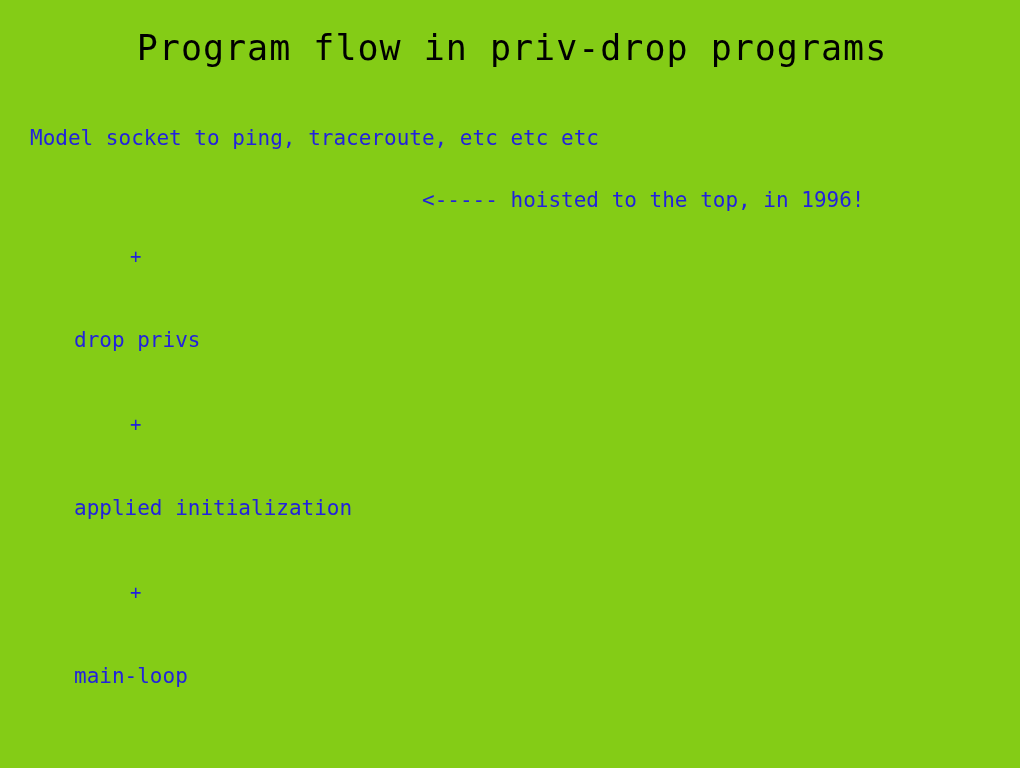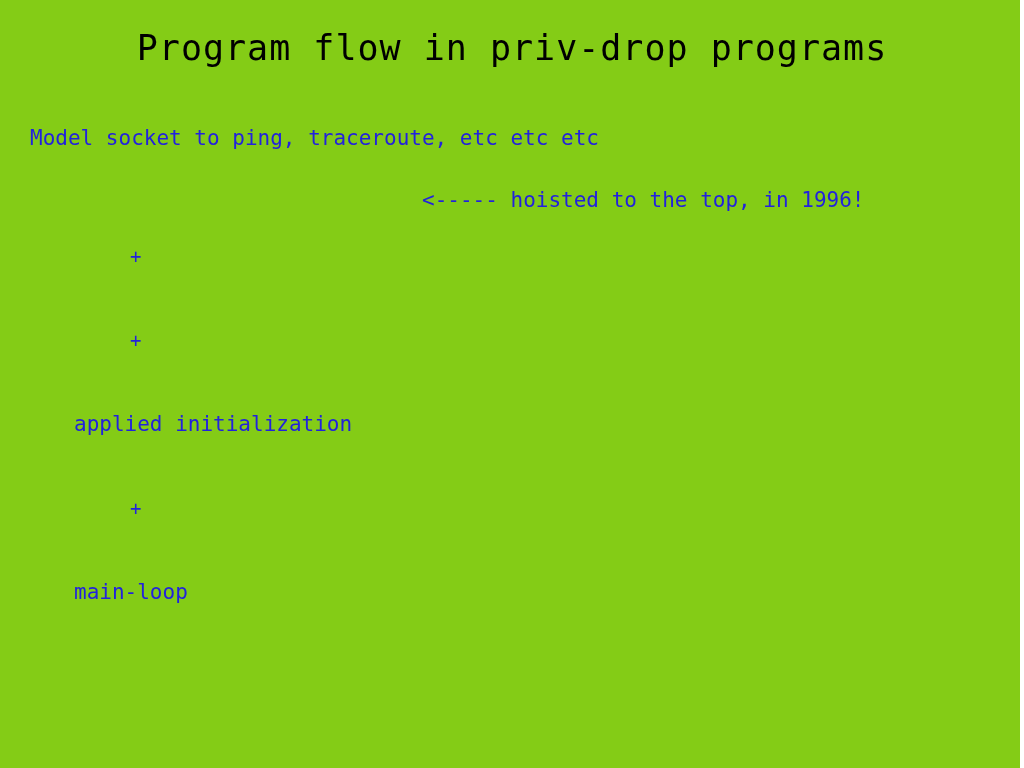--- a/index.html
+++ b/index.html
@@ -73,20 +73,21 @@
 <body>
 
 <div class="slide">
 
   <div class="slide-title">Program flow in priv-drop programs</div>
 
   <div class="intro-line">Model socket to ping, traceroute, etc etc etc</div>
 
   <div class="flow">
     <div class="flow-plus">+</div>
+    <div class="flow-step">drop privs</div>
     <div class="flow-plus">+</div>
     <div class="flow-step">applied initialization</div>
     <div class="flow-plus">+</div>
     <div class="flow-step">main-loop</div>
   </div>
 
   <div class="annotation">&lt;----- hoisted to the top, in 1996!</div>
 
 </div>
 

